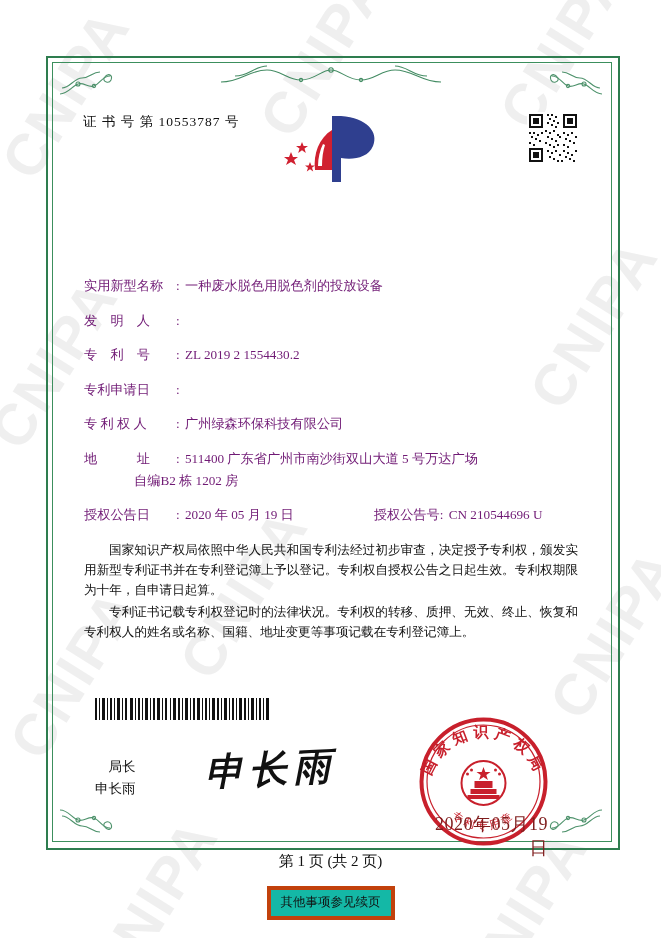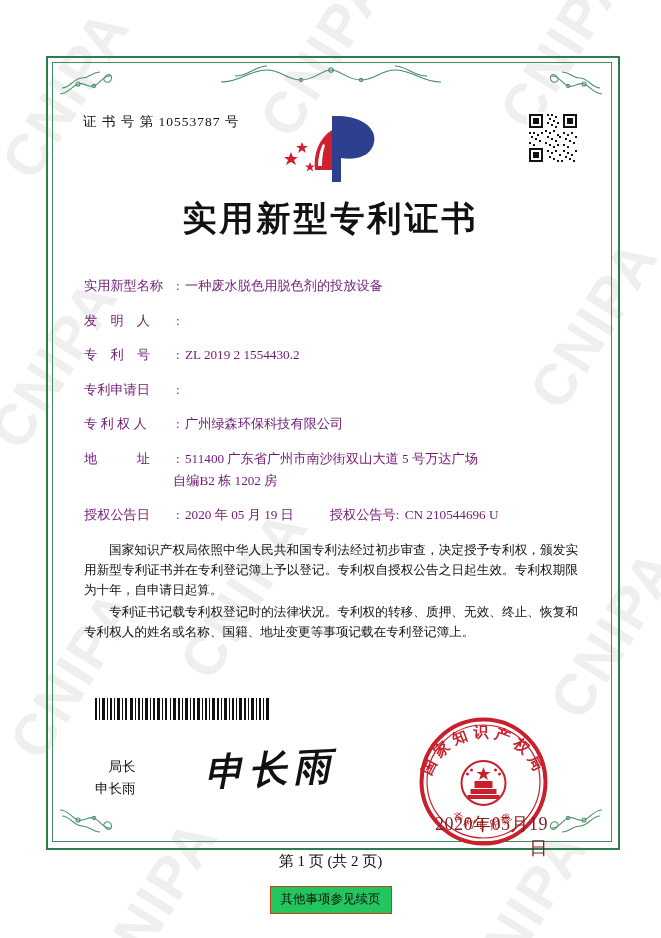--- a/index.html
+++ b/index.html
@@ -146,31 +146,31 @@
   }
   .field-label {
     width: 92px;
     flex: 0 0 92px;
     letter-spacing: 0;
     white-space: nowrap;
   }
   .field-colon { flex: 0 0 9px; }
   .field-value { flex: 1 1 auto; }
   .field-value-2 {
-    margin-left: 89px;
+    margin-left: 50px;
     margin-top: -12px;
     margin-bottom: 16px;
     font-size: 13.2px;
   }
   .row-inline2 {
     display: flex;
     align-items: center;
   }
   .row-inline2 .second-label {
-    margin-left: 36px;
+    margin-left: 80px;
     white-space: nowrap;
   }
 
   
   .paras {
     position: absolute;
     left: 84px;
     top: 540px;
     width: 494px;
     font-size: 12.6px;
@@ -246,25 +246,25 @@
     color: #111;
   }
   .footnote {
     position: absolute;
     left: 0; right: 0;
     top: 886px;
     text-align: center;
   }
   .footnote span {
     display: inline-block;
-    border: 1px solid #c2410c;
+    border: 4px solid #c2410c;
     padding: 4px 10px 5px;
     font-size: 12.5px;
     color: #111;
-    background: #22c55e;
+    background: #14b8a6;
   }
 </style>
 </head>
 <body>
 
 <div class="watermarks">
   <div class="wm" style="left:-28px; top:60px; font-size:58px; transform:rotate(-58deg);">CNIPA</div>
   <div class="wm" style="left:230px; top:18px; font-size:58px; transform:rotate(-58deg);">CNIPA</div>
   <div class="wm" style="left:470px; top:10px; font-size:58px; transform:rotate(-58deg);">CNIPA</div>
   <div class="wm" style="left:-40px; top:330px; font-size:58px; transform:rotate(-58deg);">CNIPA</div>
@@ -414,21 +414,20 @@
       <path d="M48,34 C45,40 43,48 43,56 L47,56 C47,48 48,41 50,35 Z" fill="#ffffff"></path>
 
       <g fill="#d02030">
         <polygon points="16,42 18,47 23,47 19,50 21,55 16,52 11,55 13,50 9,47 14,47"></polygon>
         <polygon points="27,32 28.6,36 33,36 29.5,38.6 30.8,43 27,40.3 23.2,43 24.5,38.6 21,36 25.4,36"></polygon>
         <polygon points="35,52 36.4,55.6 40,55.6 37,57.8 38.2,61.4 35,59.2 31.8,61.4 33,57.8 30,55.6 33.6,55.6"></polygon>
       </g>
     </svg>
   </div>
 
-  <div class="title">实用新型专利证书</div>
 
   <div class="fields">
 
     <div class="field-row">
       <span class="field-label">实用新型名称</span>
       <span class="field-colon">:</span>
       <span class="field-value">一种废水脱色用脱色剂的投放设备</span>
     </div>
 
     <div class="field-row">

